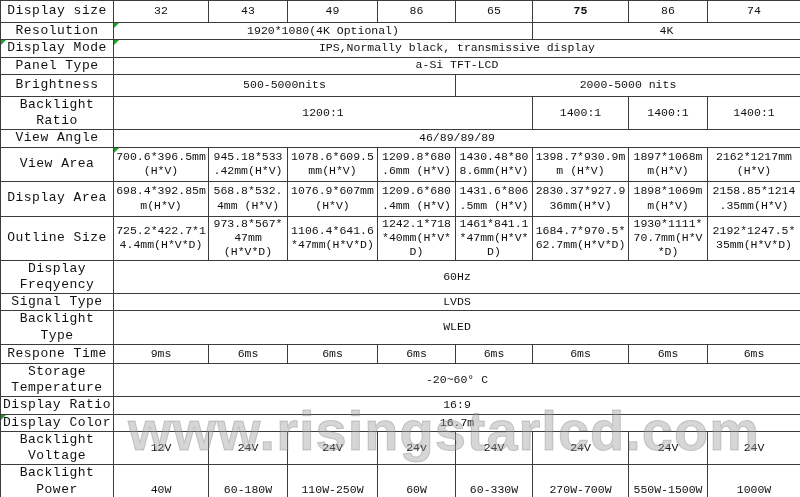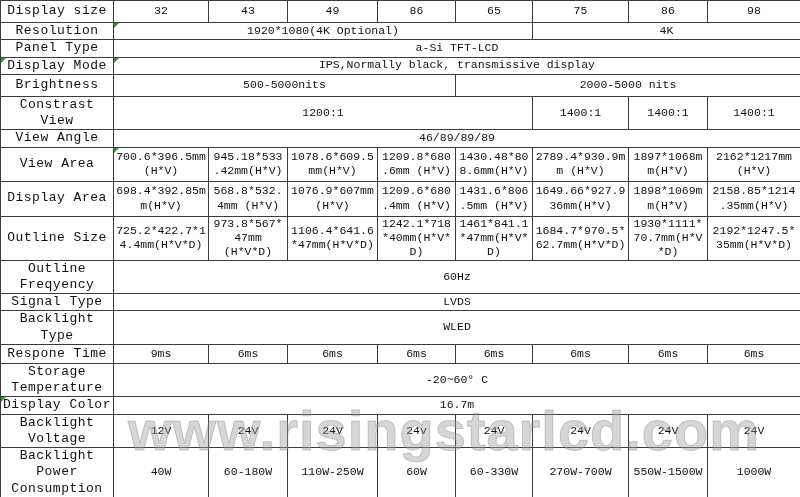--- a/index.html
+++ b/index.html
@@ -58,20 +58,21 @@
   td.mark{position:relative;}
   td.mark::before{
     content:"";
     position:absolute;top:0;left:0;
     width:0;height:0;
     border-top:5px solid var(--accent,#21a121);
     border-right:5px solid transparent;
   }
   td.selected{
     border:2px solid var(--accent,#21a121);
+    font-weight:bold;
   }
   #watermark{
     position:absolute;
     left:128px;top:398px;
     width:680px;
     font-family:"Liberation Sans","DejaVu Sans",sans-serif;
     font-size:56px;
     font-weight:bold;
     letter-spacing:1px;
     color:rgba(158,158,158,0.42);
@@ -99,86 +100,86 @@
     <tbody>
         <tr>
           <td class="label">Display size</td>
           <td>32</td>
           <td>43</td>
           <td>49</td>
           <td>86</td>
           <td>65</td>
           <td class="selected">75</td>
           <td>86</td>
-          <td>98</td>
+          <td>74</td>
         </tr>
         <tr>
           <td class="label">Resolution</td>
           <td colspan="5" class="mark">1920*1080(4K Optional)</td>
           <td colspan="3">4K</td>
         </tr>
         <tr>
+          <td class="label mark">Display Mode</td>
+          <td colspan="8" class="mark">IPS,Normally black, transmissive display</td>
+        </tr>
+        <tr>
           <td class="label">Panel Type</td>
           <td colspan="8">a-Si TFT-LCD</td>
-        </tr>
-        <tr>
-          <td class="label mark">Display Mode</td>
-          <td colspan="8" class="mark">IPS,Normally black, transmissive display</td>
         </tr>
         <tr>
           <td class="label">Brightness</td>
           <td colspan="4">500-5000nits</td>
           <td colspan="4">2000-5000 nits</td>
         </tr>
         <tr>
-          <td class="label">Constrast View</td>
+          <td class="label">Backlight Ratio</td>
           <td colspan="5">1200:1</td>
           <td>1400:1</td>
           <td>1400:1</td>
           <td>1400:1</td>
         </tr>
         <tr>
           <td class="label">View Angle</td>
           <td colspan="8">46/89/89/89</td>
         </tr>
         <tr>
           <td class="label">View Area</td>
           <td class="mark">700.6*396.5mm(H*V)</td>
           <td>945.18*533.42mm(H*V)</td>
           <td>1078.6*609.5mm(H*V)</td>
           <td>1209.8*680.6mm (H*V)</td>
           <td>1430.48*808.6mm(H*V)</td>
-          <td>2789.4*930.9mm (H*V)</td>
+          <td>1398.7*930.9mm (H*V)</td>
           <td>1897*1068mm(H*V)</td>
           <td>2162*1217mm (H*V)</td>
         </tr>
         <tr>
           <td class="label">Display Area</td>
           <td>698.4*392.85mm(H*V)</td>
           <td>568.8*532.4mm (H*V)</td>
           <td>1076.9*607mm(H*V)</td>
           <td>1209.6*680.4mm (H*V)</td>
           <td>1431.6*806.5mm (H*V)</td>
-          <td>1649.66*927.936mm(H*V)</td>
+          <td>2830.37*927.936mm(H*V)</td>
           <td>1898*1069mm(H*V)</td>
           <td>2158.85*1214.35mm(H*V)</td>
         </tr>
         <tr>
           <td class="label">Outline Size</td>
           <td>725.2*422.7*14.4mm(H*V*D)</td>
           <td>973.8*567*47mm (H*V*D)</td>
           <td>1106.4*641.6*47mm(H*V*D)</td>
           <td>1242.1*718*40mm(H*V*D)</td>
           <td>1461*841.1*47mm(H*V*D)</td>
           <td>1684.7*970.5*62.7mm(H*V*D)</td>
           <td>1930*1111*70.7mm(H*V*D)</td>
           <td>2192*1247.5*35mm(H*V*D)</td>
         </tr>
         <tr>
-          <td class="label">Outline Freqyency</td>
+          <td class="label">Display Freqyency</td>
           <td colspan="8">60Hz</td>
         </tr>
         <tr>
           <td class="label">Signal Type</td>
           <td colspan="8">LVDS</td>
         </tr>
         <tr>
           <td class="label">Backlight Type</td>
           <td colspan="8">WLED</td>
         </tr>
@@ -189,20 +190,24 @@
           <td>6ms</td>
           <td>6ms</td>
           <td>6ms</td>
           <td>6ms</td>
           <td>6ms</td>
           <td>6ms</td>
         </tr>
         <tr>
           <td class="label">Storage Temperature</td>
           <td colspan="8">-20~60° C</td>
+        </tr>
+        <tr>
+          <td class="label">Display Ratio</td>
+          <td colspan="8">16:9</td>
         </tr>
         <tr>
           <td class="label mark">Display Color</td>
           <td colspan="8">16.7m</td>
         </tr>
         <tr>
           <td class="label">Backlight Voltage</td>
           <td>12V</td>
           <td>24V</td>
           <td>24V</td>

